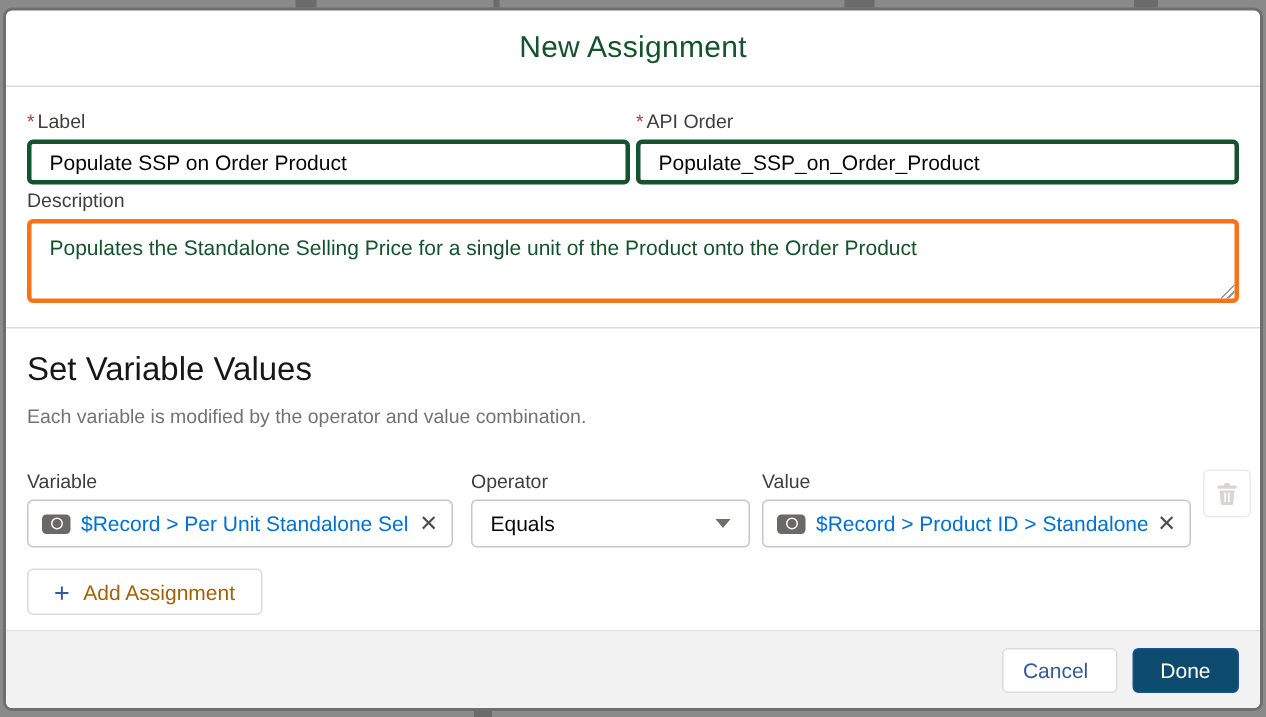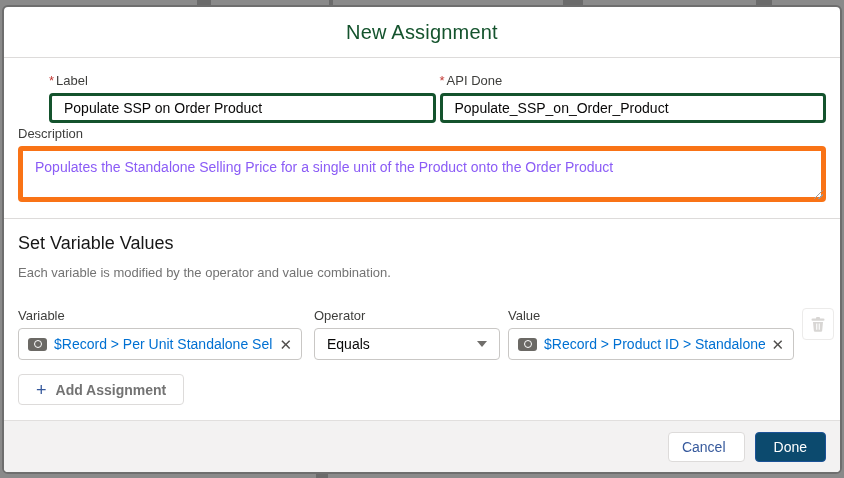--- a/index.html
+++ b/index.html
@@ -20,51 +20,51 @@
   }
   .modal-header {
     height:51px;
     border-bottom:1px solid #dddbda;
     display:flex; align-items:center; justify-content:center;
   }
   .modal-title { font-size:20px; font-weight:300; color:#14532d; letter-spacing:0.2px; }
 
   .modal-body { padding:15px 14px 0; }
 
-  .grid2 { display:flex; gap:4px;margin-left:31px; }
+  .grid2 { display:flex; gap:4px; }
   .field { flex:1; min-width:0; }
   .field-label { font-size:13px; color:#3e3e3c; margin-bottom:5px; }
   .req { color:#c23934; margin-right:2px; }
 
   .text-input {
     width:100%; height:30px;
     border:3px solid #14532d; border-radius:4px;
     padding:0 12px; font-size:14px; color:#080707;
     font-family:"Liberation Sans", sans-serif;
     background:#fff; outline:none;
   }
 
   .desc-field { margin-top:3px; position:relative; }
   .desc-textarea {
     width:100%; height:56px;
-    border:5px solid #f97316; border-radius:4px;
-    padding:8px 12px; font-size:14px; color:#8b5cf6;
+    border:3px solid #f97316; border-radius:4px;
+    padding:8px 12px; font-size:14px; color:#14532d;
     font-family:"Liberation Sans", sans-serif;
     resize:none; outline:none; display:block;
   }
   .resize-handle {
     position:absolute; right:3px; bottom:3px; width:9px; height:9px;
     background:
       linear-gradient(135deg, transparent 0 45%, #9b9b9b 45% 55%, transparent 55% 70%, #9b9b9b 70% 80%, transparent 80%);
     cursor:nwse-resize;
   }
 
   .divider { border-top:1px solid #dddbda; margin:16px -14px 0; }
 
-  .section-title { margin-top:14px; font-size:18px; font-weight:400; color:#171717; }
+  .section-title { margin-top:14px; font-size:22px; font-weight:400; color:#171717; }
   .section-subtitle { margin-top:11px; font-size:13px; color:#737373; }
 
   .assign-row { display:flex; align-items:flex-start; margin-top:28px; }
   .col-variable { width:284px; margin-right:12px; flex:none; }
   .col-operator { width:186px; margin-right:8px; flex:none; }
   .col-value    { width:286px; margin-right:8px; flex:none; }
 
   .combo {
     height:32px; border:1px solid #c9c7c5; border-radius:4px;
     display:flex; align-items:center; padding:0 9px;
@@ -102,21 +102,21 @@
     display:flex; align-items:center; justify-content:center;
     color:#d8d6d4; cursor:default;
   }
 
   .add-btn {
     margin-top:14px; height:31px; display:inline-flex; align-items:center;
     border:1px solid #dddbda; border-radius:4px; background:#fff;
     padding:0 17px; cursor:pointer;
   }
   .add-plus { color:#36599c; font-size:18px; font-weight:400; line-height:1; }
-  .add-label { color:#737373; font-size:14px; margin-left:9px;font-weight:bold; }
+  .add-label { color:#a16207; font-size:14px; margin-left:9px; }
 
   .modal-footer {
     position:absolute; left:0; right:0; bottom:0; height:52px;
     background:#f3f2f2; border-top:1px solid #e1dfde;
     border-radius:0 0 4px 4px;
     display:flex; align-items:center; justify-content:flex-end;
     padding:0 14px; gap:10px;
   }
   .btn {
     height:30px; padding:0 18px; border-radius:4px;
@@ -145,21 +145,21 @@
 
     <div class="grid2">
       <div class="field">
         <div class="field-label">
           <span class="req">*</span><span>Label</span>
         </div>
         <input class="text-input" type="text" value="Populate SSP on Order Product" style="">
       </div>
       <div class="field">
         <div class="field-label">
-          <span class="req">*</span><span>API Done</span>
+          <span class="req">*</span><span>API Order</span>
         </div>
         <input class="text-input" type="text" value="Populate_SSP_on_Order_Product" style="">
       </div>
     </div>
 
     <div class="desc-field">
       <div class="field-label">Description</div>
       <textarea class="desc-textarea" style="">Populates the Standalone Selling Price for a single unit of the Product onto the Order Product</textarea>
       <div class="resize-handle"></div>
     </div>

